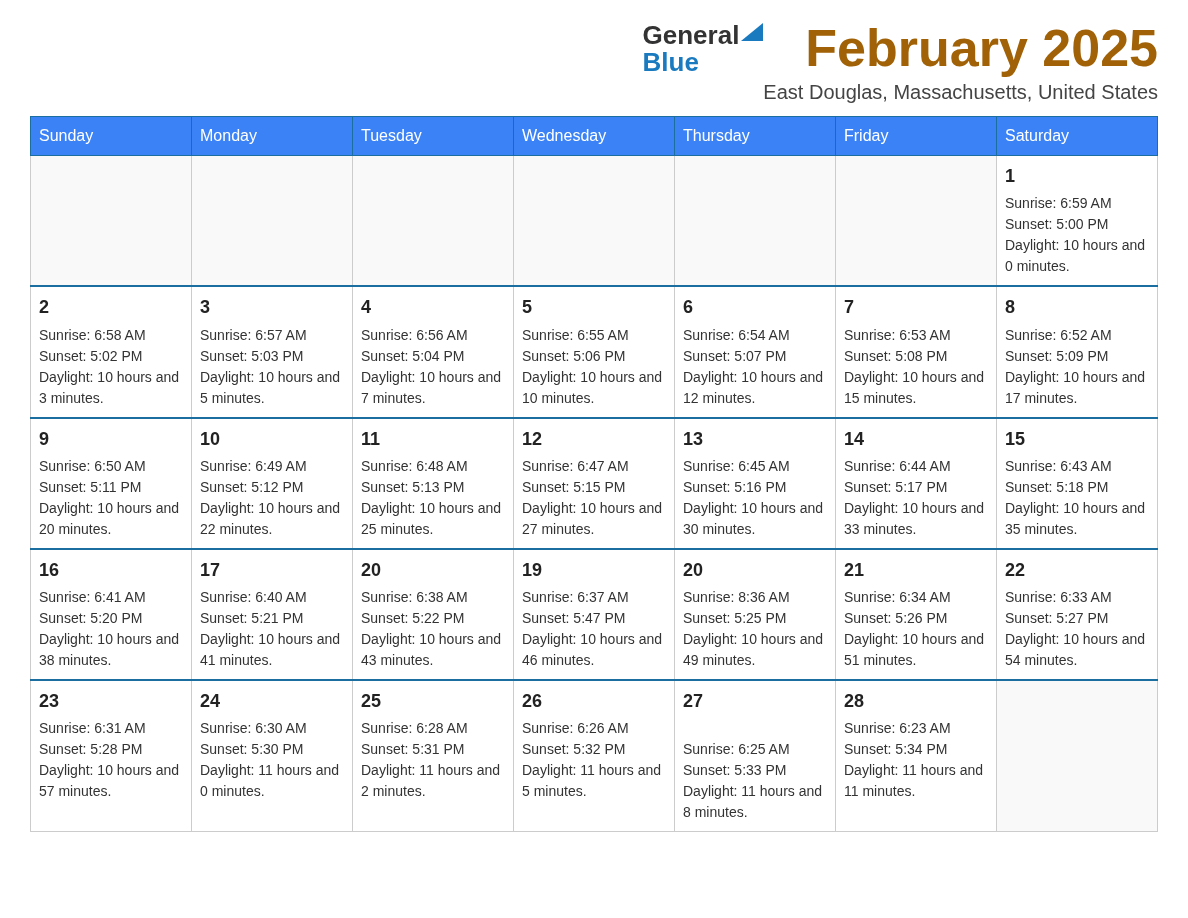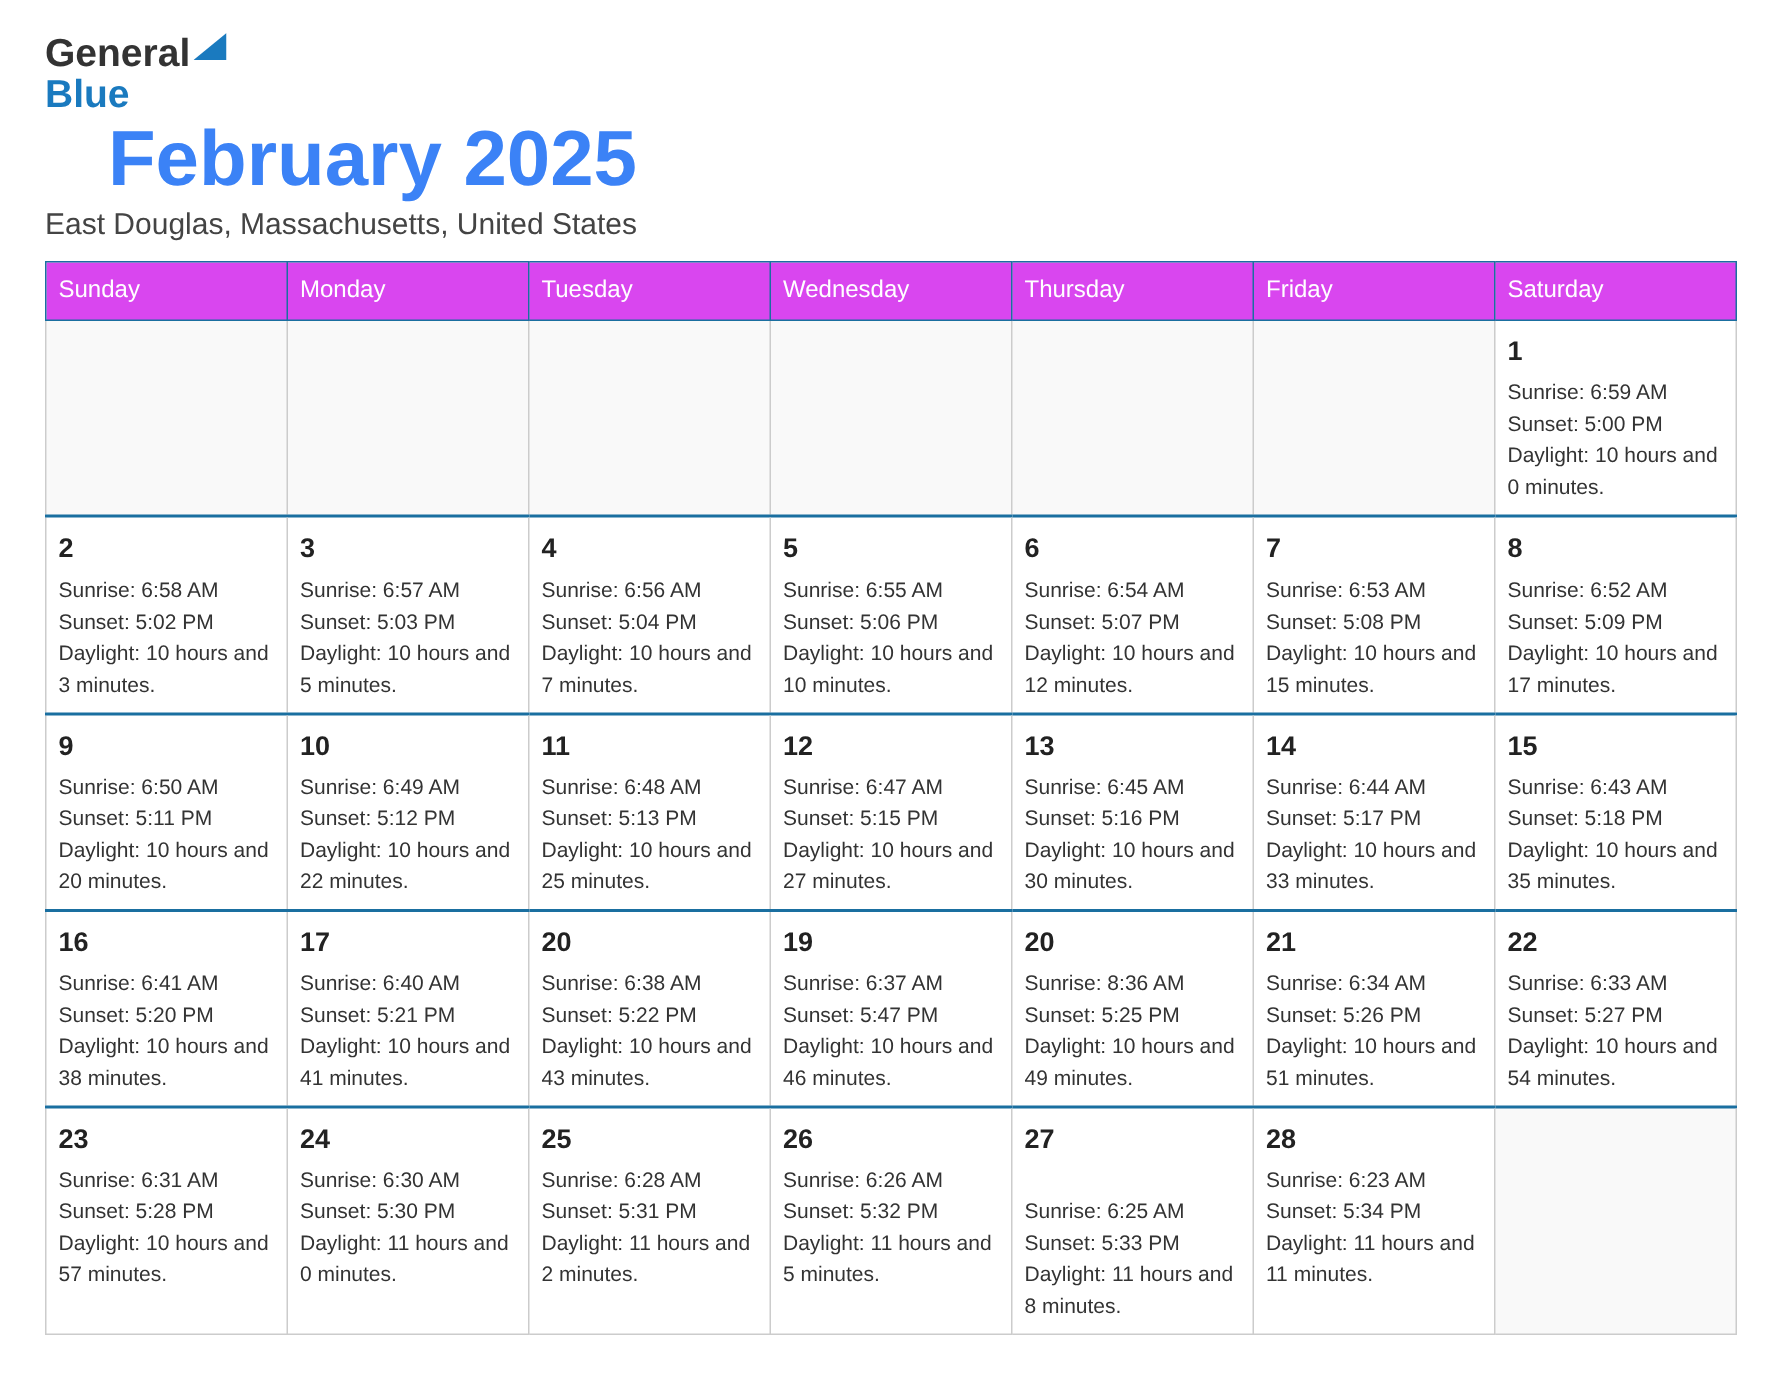--- a/index.html
+++ b/index.html
@@ -5,23 +5,22 @@
     * { box-sizing: border-box; margin: 0; padding: 0; }
     body {
       font-family: Arial, sans-serif;
       background: #fff;
       padding: 20px 30px;
       width: 1188px;
       min-height: 918px;
     }
     .header {
       display: flex;
-      justify-content: flex-start;
+      justify-content: flex-end;
       align-items: flex-start;
-      flex-direction: column;
     }
     .logo {
       display: flex;
       flex-direction: column;
       align-items: flex-start;
     }
     .logo-text-general {
       font-size: 26px;
       font-weight: bold;
       color: #333;
@@ -31,35 +30,35 @@
       font-weight: bold;
       color: #1a7abf;
       margin-top: -6px;
     }
     .title-section {
       text-align: right;
     }
     .month-title {
       font-size: 52px;
       font-weight: bold;
-      color: #3b82f6;
+      color: #a16207;
       line-height: 1.1;
     }
     .location-title {
       font-size: 20px;
       color: #444;
       margin-top: 4px;
     }
     .calendar-table {
       width: 100%;
       border-collapse: collapse;
       margin-top: 12px;
     }
     .calendar-table th {
-      background-color: #d946ef;
+      background-color: #3b82f6;
       color: #fff;
       padding: 10px 8px;
       font-size: 16px;
       font-weight: normal;
       text-align: left;
       border: 1px solid #1a6fa0;
     }
     .calendar-table td {
       border: 1px solid #ccc;
       vertical-align: top;

